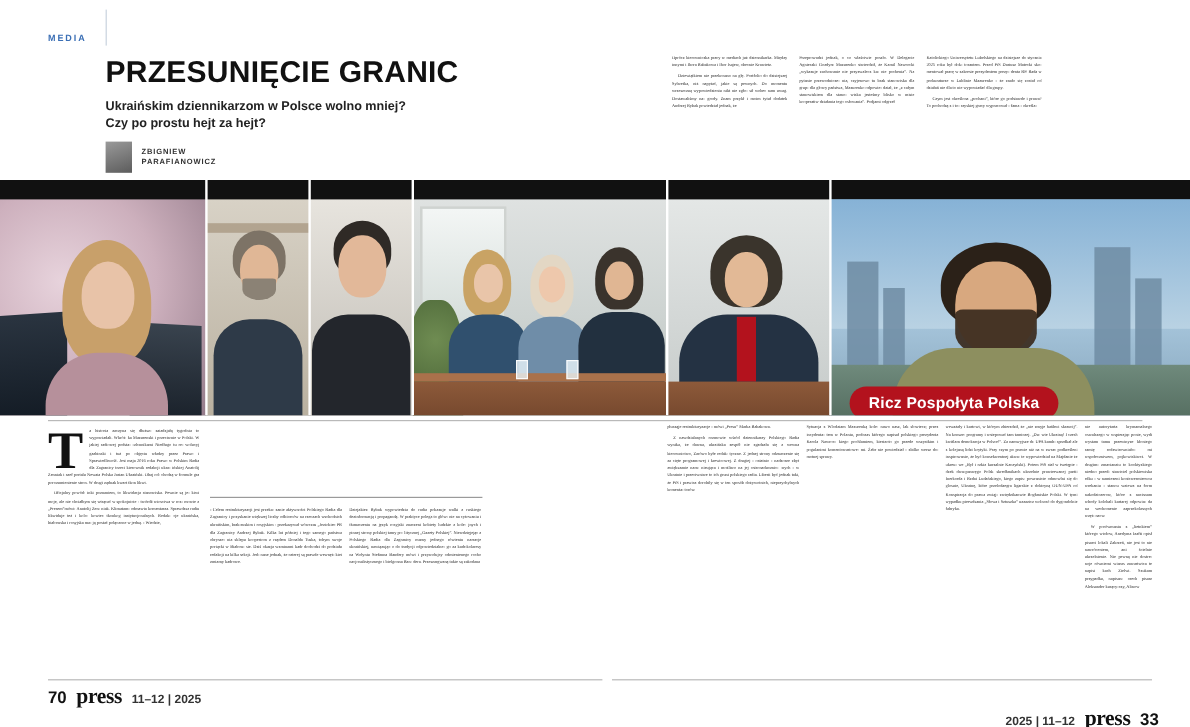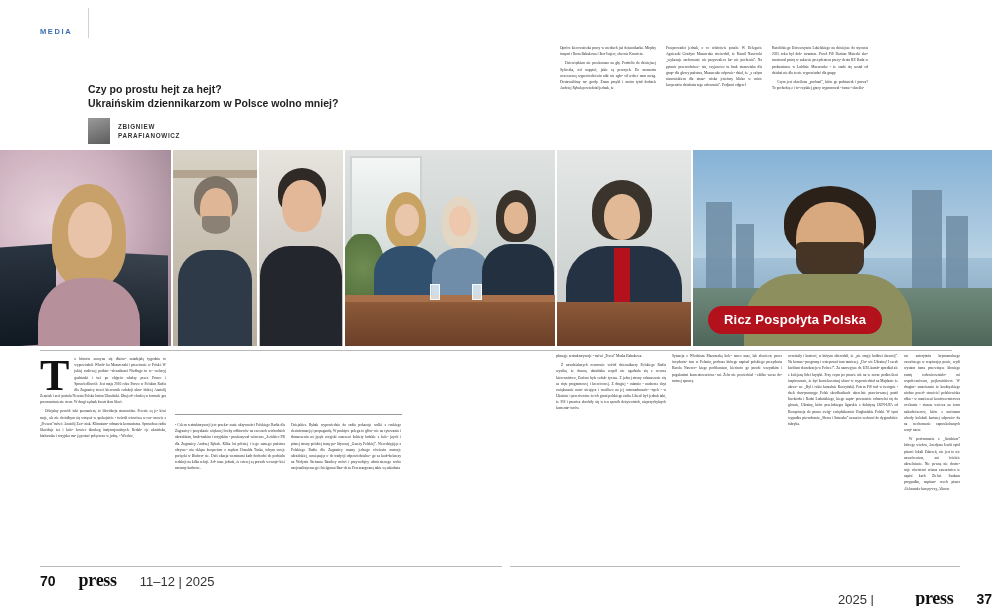--- a/index.html
+++ b/index.html
@@ -109,21 +109,21 @@
   
   .photo-band {
     position: absolute;
     left: 0; top: 150px;
     width: 992px; height: 196px;
     background: #111;
     overflow: hidden;
   }
   .pane {
     position: absolute;
-    top: 0; height: 196px;
+    top: 16px; height: 196px;
     overflow: hidden;
     padding-left: 24px;
   }
   .pane.p1 { left: 0;   width: 172px; }
   .pane.p2 { left: 172px; width: 86px; }
   .pane.p3 { left: 258px; width: 86px; }
   .pane.p4 { left: 344px; width: 212px; }
   .pane.p5 { left: 556px; width: 136px; }
   .pane.p6 { left: 692px; width: 300px; }
 
@@ -297,46 +297,47 @@
     position: absolute; left: 510px; top: 566px; width: 450px; height: 1px; background: #b9b9b9;
   }
   .folio {
     position: absolute;
     top: 570px;
     font-size: 11px;
     font-weight: bold;
     color: #111;
     display: flex;
     align-items: baseline;
-    gap: 23px;
+    gap: 8px;
   }
   .folio.left  { left: 40px; }
   .folio.right { left: 838px; margin-top: 18px; }
   .folio .num { font-size: 14px; }
   .folio .logo {
     font-family: "Liberation Serif", serif;
     font-weight: bold;
     font-size: 18px;
     letter-spacing: -0.3px;
   }
-  .folio .issue { font-size: 13px; font-weight: normal; color: #333; }
+  .folio .issue { font-size: 10px; font-weight: bold; color: #333; }
 </style>
 </head>
 <body>
 
 <div id="page">
 
   <div class="top-strip">
     <div class="media-kicker">MEDIA</div>
     <div class="kicker-rule"></div>
   </div>
 
+  <div class="headline">PRZESUNIĘCIE GRANIC</div>
   <div class="deck">
+    <div>Ukraińskim dziennikarzom w Polsce wolno mniej?</div>
     <div>Czy po prostu hejt za hejt?</div>
-    <div>Ukraińskim dziennikarzom w Polsce wolno mniej?</div>
   </div>
 
   <div class="byline">
     <div class="byline-photo"></div>
     <div class="byline-name">
       <div>ZBIGNIEW</div>
       <div>PARAFIANOWICZ</div>
     </div>
   </div>
 
@@ -499,16 +500,16 @@
 
   <div class="folio left">
     <span class="num">70</span>
     <span class="logo">press</span>
     <span class="issue">11–12 | 2025</span>
   </div>
 
   <div class="folio right">
     <span class="issue">2025 | 11–12</span>
     <span class="logo">press</span>
-    <span class="num">37</span>
+    <span class="num">33</span>
   </div>
 
 </div>
 
 </body></html>

